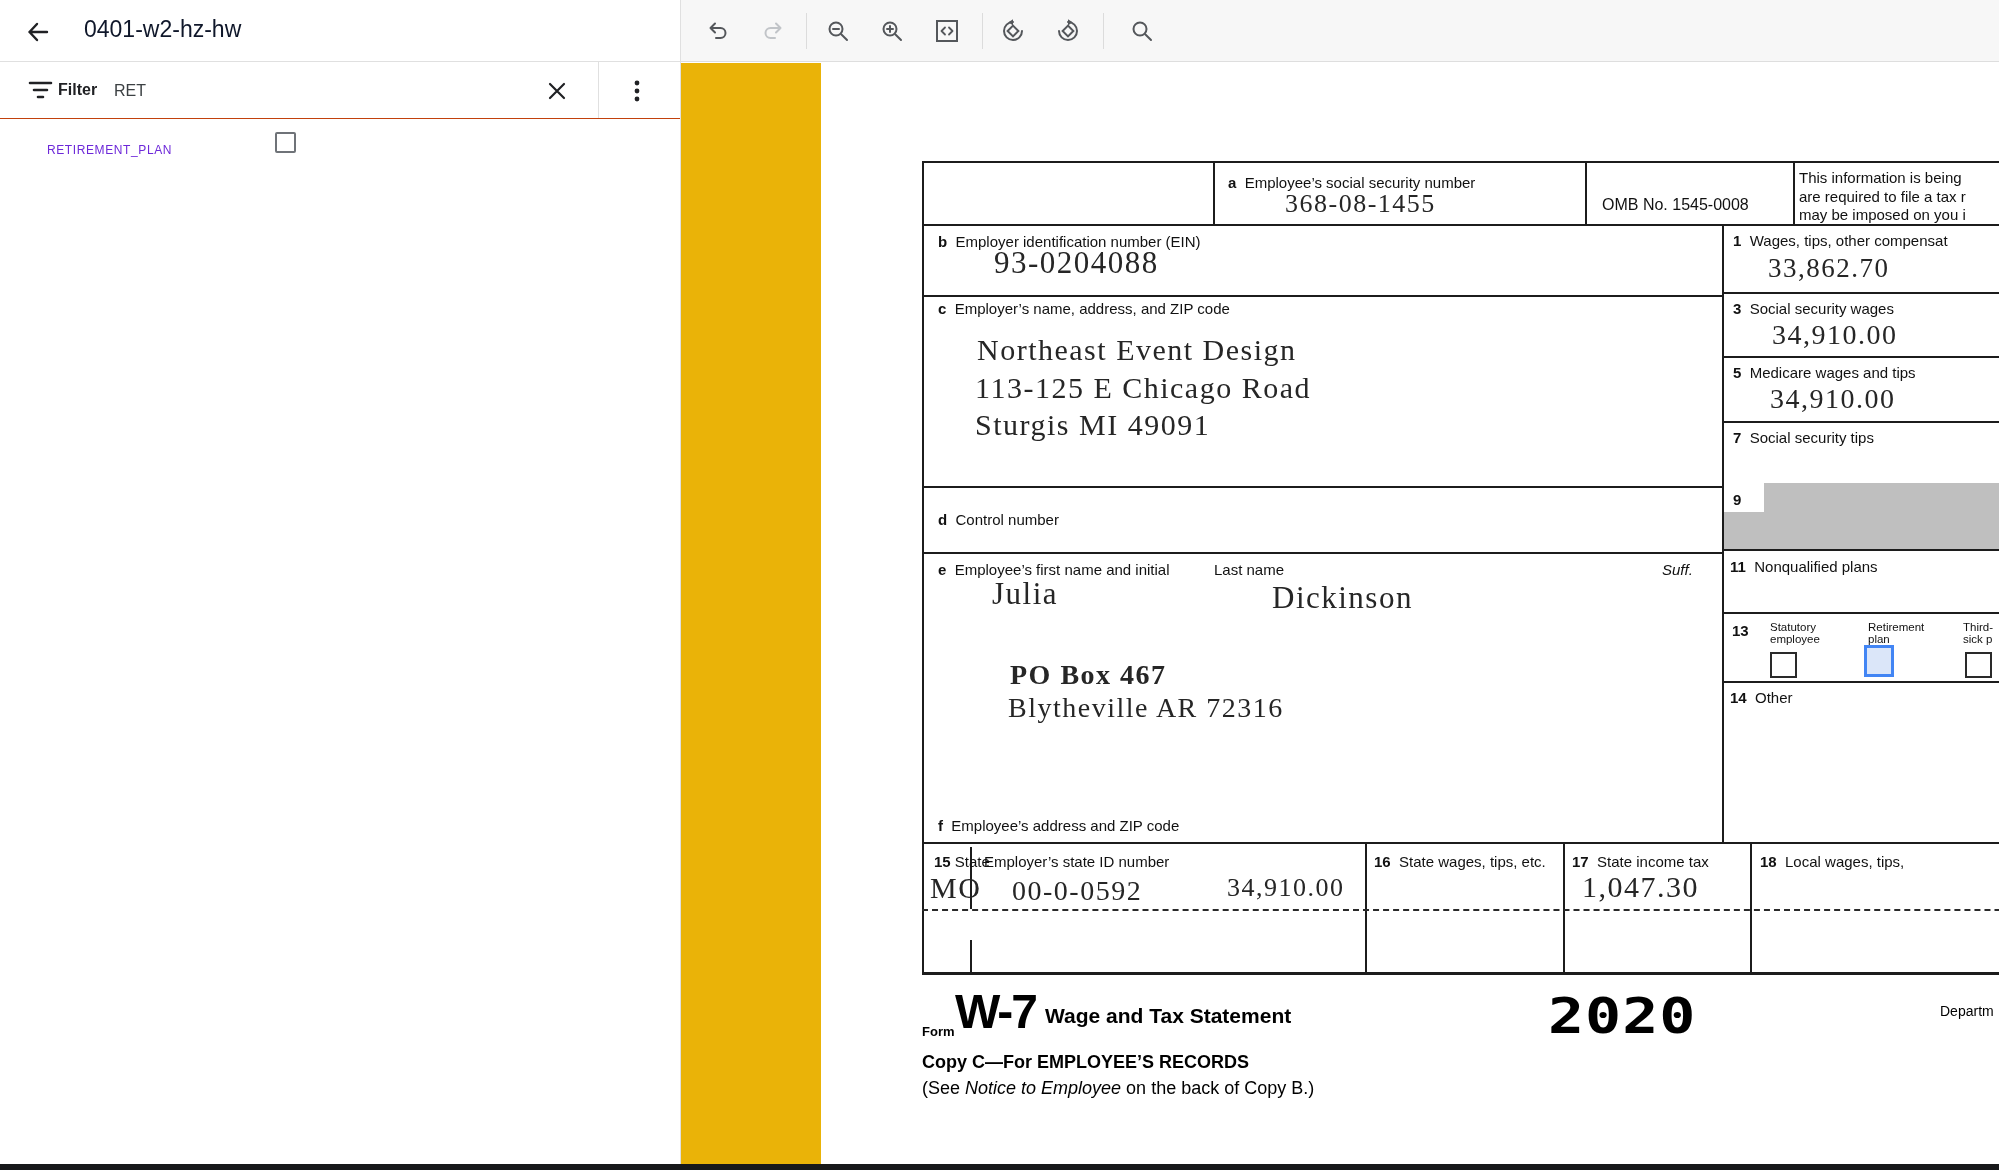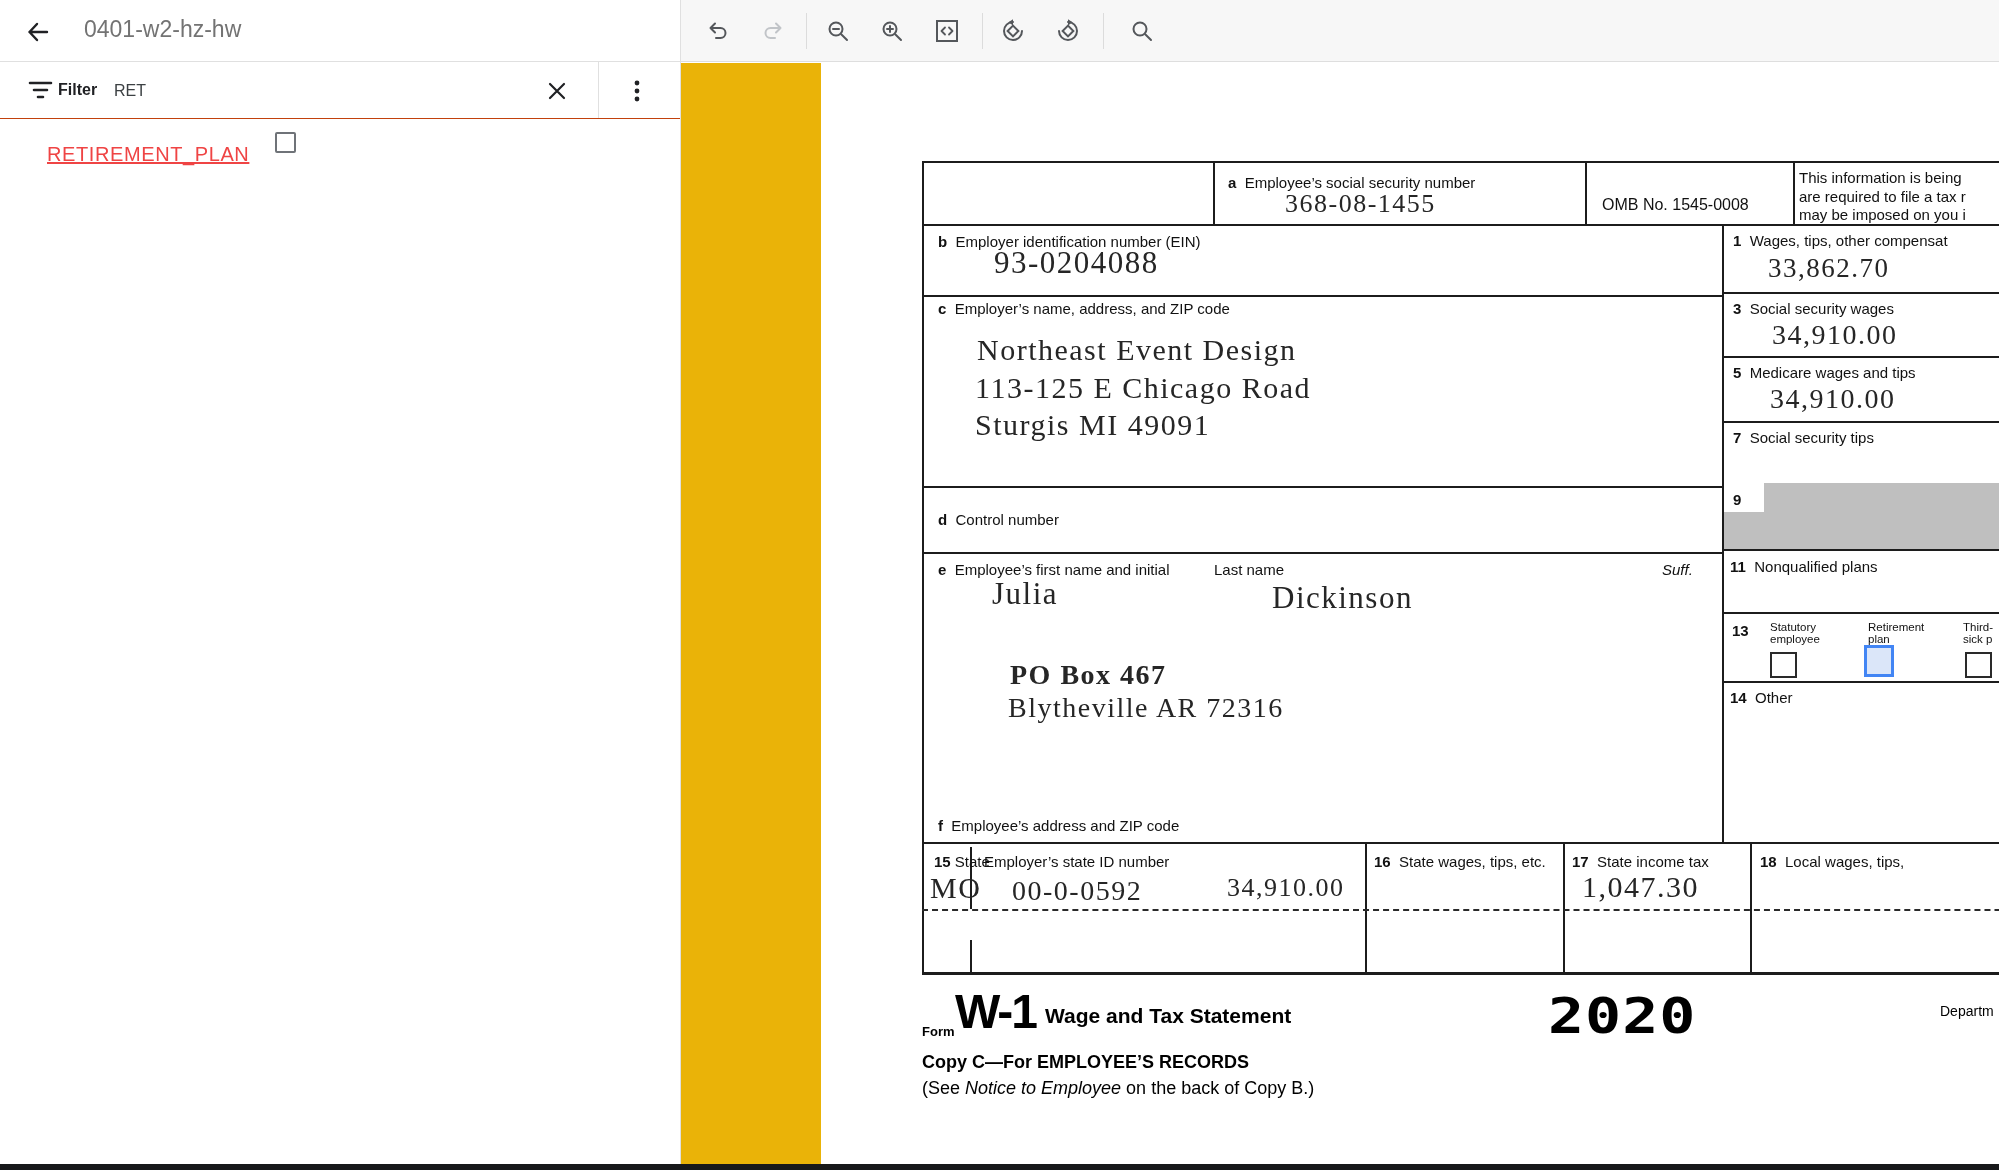--- a/index.html
+++ b/index.html
@@ -6,34 +6,34 @@
   html,body { width:1999px; height:1170px; overflow:hidden; background:#fff;
     font-family:"Liberation Sans", sans-serif; }
 
   
   #left-panel { position:absolute; left:0; top:0; width:681px; height:1170px;
     background:#fff; border-right:1px solid #e0e0e0; z-index:5; }
   #panel-header { position:absolute; left:0; top:0; width:100%; height:62px;
     border-bottom:1px solid #e0e0e0; background:#fff; }
   #back-btn { position:absolute; left:22px; top:16px; width:32px; height:32px;
     cursor:pointer; display:flex; align-items:center; justify-content:center; }
-  #doc-title { position:absolute; left:84px; top:16px; font-size:23px; color:#737373; white-space:nowrap; }
+  #doc-title { position:absolute; left:84px; top:16px; font-size:23px; color:#0f172a; white-space:nowrap; }
   #filter-bar { position:absolute; left:0; top:62px; width:100%; height:57px;
     border-bottom:1px solid #c2410c; background:#fff; }
   #filter-icon { position:absolute; left:28px; top:19px; }
   #filter-label { position:absolute; left:58px; top:19px; font-size:16px; font-weight:bold; color:#202124; }
   #filter-value { position:absolute; left:114px; top:20px; font-size:16px; color:#3c4043; }
   #filter-clear { position:absolute; left:544px; top:16px; width:26px; height:26px; cursor:pointer;
     display:flex; align-items:center; justify-content:center; }
   #filter-divider { position:absolute; left:598px; top:0; width:1px; height:56px; background:#e0e0e0; }
   #filter-menu { position:absolute; left:624px; top:16px; width:26px; height:26px; cursor:pointer;
     display:flex; align-items:center; justify-content:center; }
   #field-row { position:absolute; left:0; top:119px; width:100%; height:52px; }
-  #field-label { position:absolute; left:47px; top:24px; font-size:20px; color:#ef4444;
-    letter-spacing:0.6px;text-decoration:underline; }
+  #field-label { position:absolute; left:47px; top:24px; font-size:12px; color:#6d28d9;
+    letter-spacing:0.6px; }
   #field-checkbox { position:absolute; left:275px; top:13px; width:21px; height:21px;
     border:2px solid #6f7378; border-radius:2px; background:#fff; cursor:pointer; }
 
   
   #toolbar { position:absolute; left:681px; top:0; width:1318px; height:62px;
     background:#f7f7f7; border-bottom:1px solid #dedede; z-index:4; }
   .tbtn { position:absolute; top:17px; width:28px; height:28px; display:flex;
     align-items:center; justify-content:center; cursor:pointer; }
   .tsep { position:absolute; top:13px; width:1px; height:36px; background:#dcdcdc; }
 
@@ -277,21 +277,21 @@
       <div class="lbl" style="left:452px;top:692px;"><span class="num">16</span>&nbsp;&nbsp;<span>State wages, tips, etc.</span></div>
       <div class="hw" style="left:305px;top:712px;font-size:26px;">34,910.00</div>
 
       <div class="lbl" style="left:650px;top:692px;"><span class="num">17</span>&nbsp;&nbsp;<span>State income tax</span></div>
       <div class="hw" style="left:660px;top:709px;font-size:30px;">1,047.30</div>
 
       <div class="lbl" style="left:838px;top:692px;"><span class="num">18</span>&nbsp;&nbsp;<span>Local wages, tips,</span></div>
     </div>
 
     <div class="ft" style="left:101px;top:962px;font-size:13px;font-weight:bold;">Form</div>
-    <div class="ft" id="w2-big" style="left:134px;top:922px;">W-1</div>
+    <div class="ft" id="w2-big" style="left:134px;top:922px;">W-7</div>
     <div class="ft" id="w2-title" style="left:224px;top:942px;">Wage and Tax Statement</div>
     <div class="ft" id="w2-year" style="left:727px;top:925px;">2020</div>
     <div class="ft" style="left:1119px;top:941px;font-size:14px;">Departm</div>
     <div class="ft" id="copy-line" style="left:101px;top:990px;">Copy C—For EMPLOYEE’S RECORDS</div>
     <div class="ft" id="see-line" style="left:101px;top:1016px;">
       <span>(See </span><i>Notice to Employee</i><span> on the back of Copy B.)</span>
     </div>
   </div>
 </div>
 

